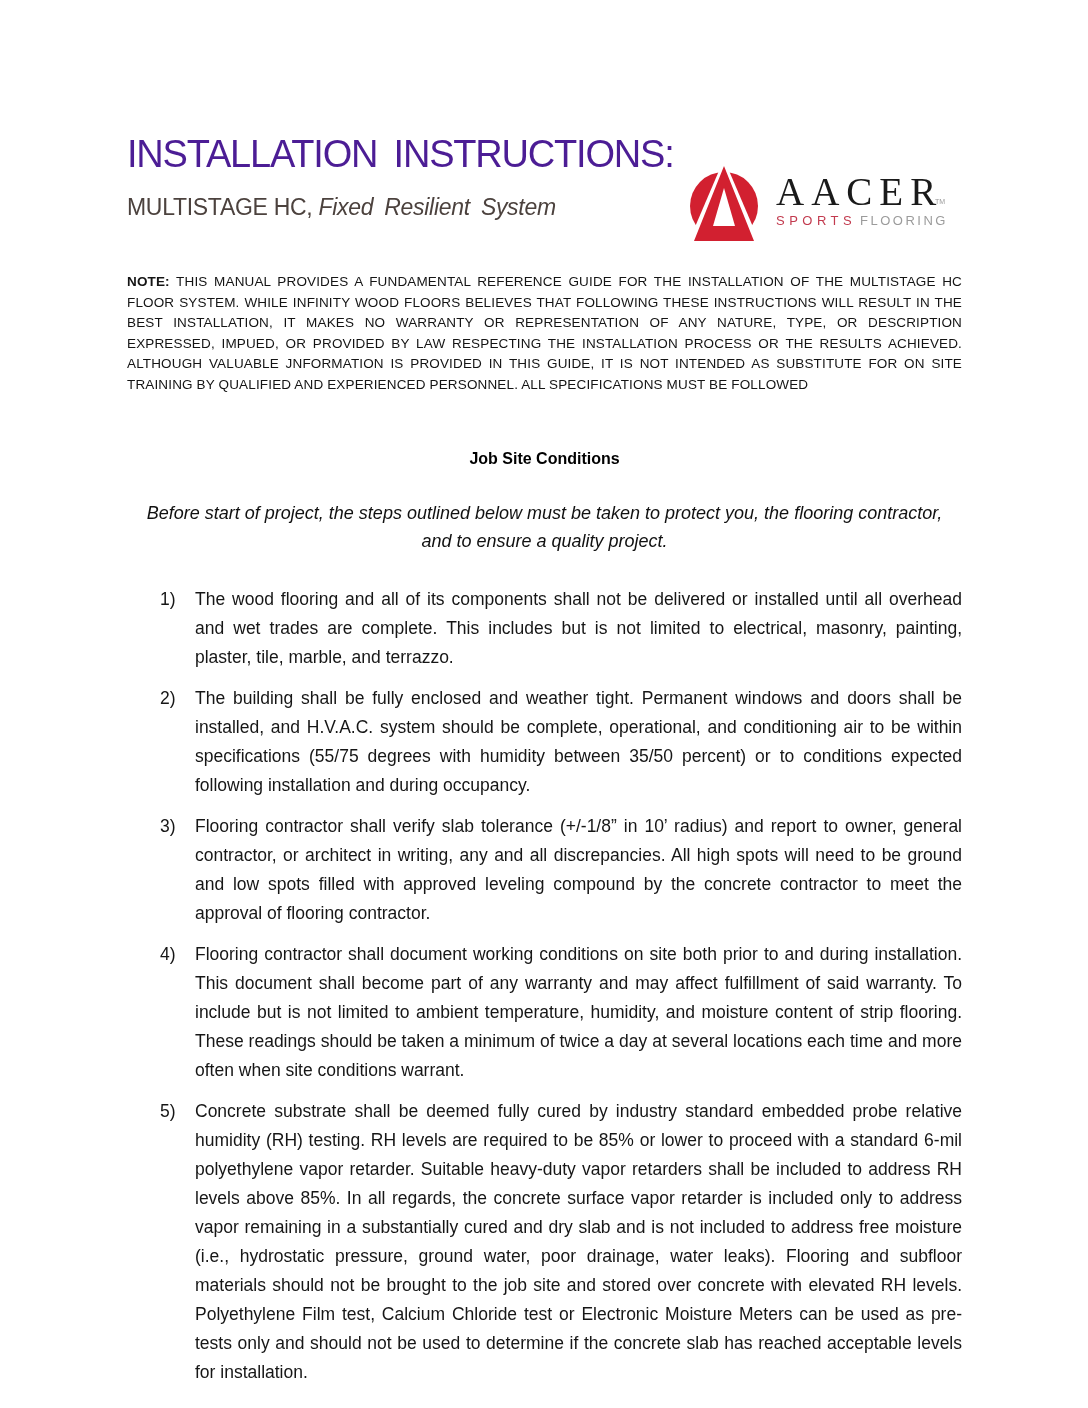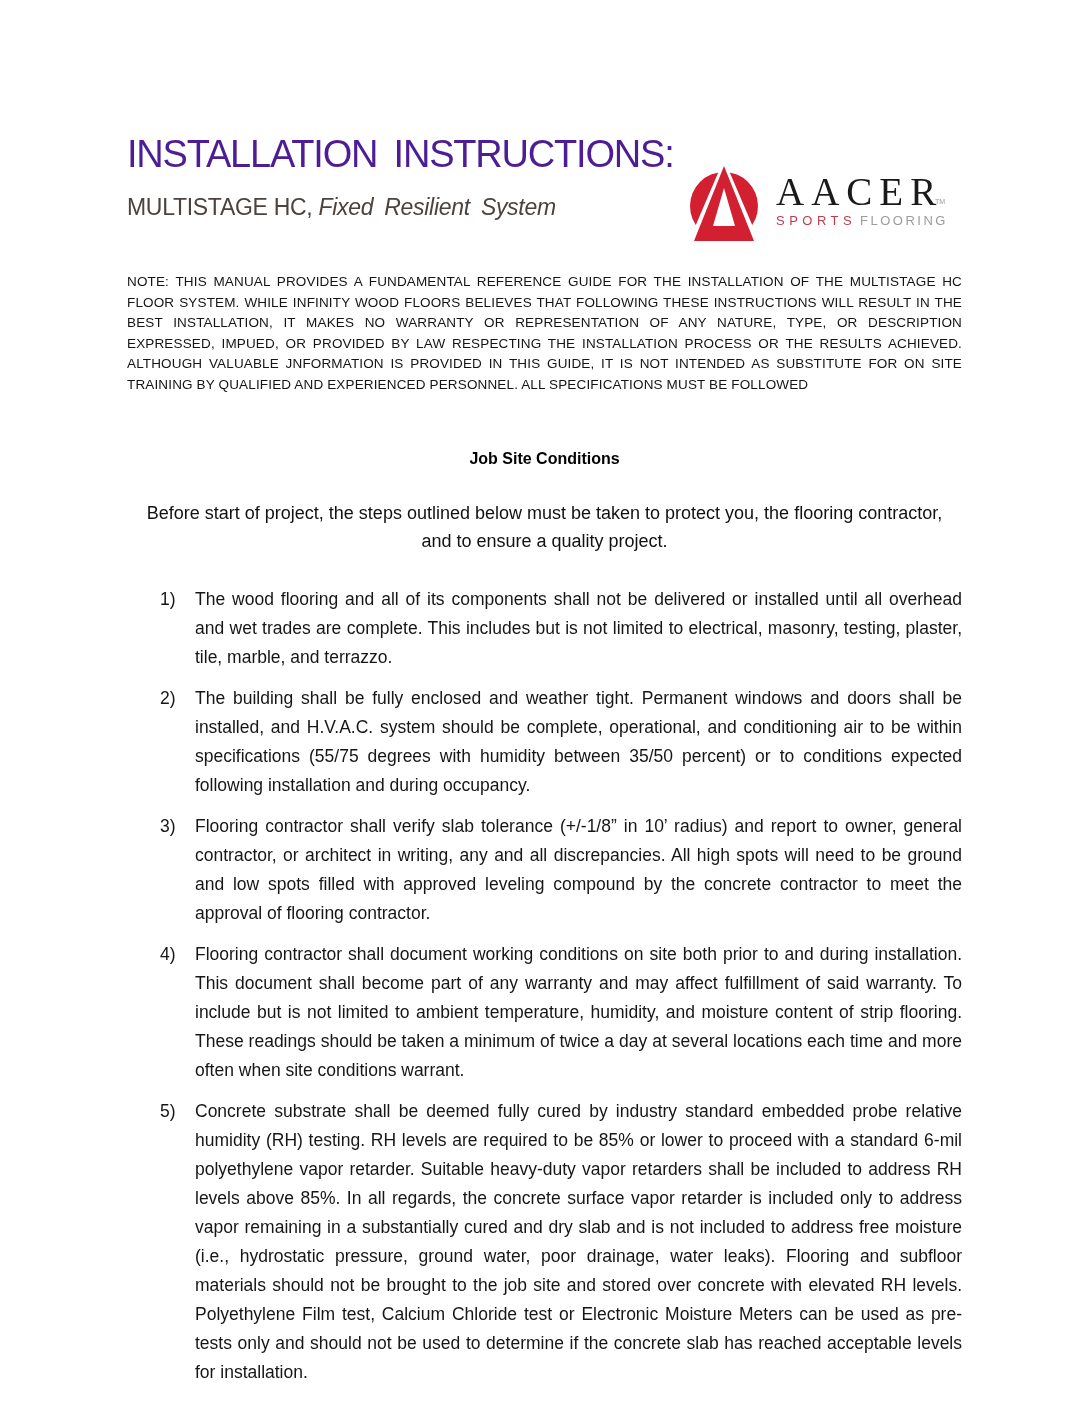--- a/index.html
+++ b/index.html
@@ -56,34 +56,35 @@
   
   .note {
     margin-top: 48px;
     width: 835px;
     font-size: 13.5px;
     line-height: 20.5px;
     letter-spacing: 0.15px;
     text-align: justify;
     color: #141414;
   }
-  .note b { font-weight: 400; }
+  .note b { font-weight: 700; }
   
   .section-heading {
     margin-top: 52px;
     text-align: center;
     font-size: 16px;
     line-height: 23px;
     font-weight: 700;
     color: #000000;
   }
   .intro {
     margin: 29px auto 0;
     max-width: 810px;
     text-align: center;
+    font-style: italic;
     font-size: 18px;
     line-height: 28px;
     color: #111111;
   }
   
   .conditions {
     list-style: none;
     margin: 30px 0 0 33px;
     width: 802px;
   }
@@ -135,21 +136,21 @@
 
     <p class="note"><b>NOTE:</b><span> THIS MANUAL PROVIDES A FUNDAMENTAL REFERENCE GUIDE FOR THE INSTALLATION OF THE MULTISTAGE HC FLOOR SYSTEM. WHILE INFINITY WOOD FLOORS BELIEVES THAT FOLLOWING THESE INSTRUCTIONS WILL RESULT IN THE BEST INSTALLATION, IT MAKES NO WARRANTY OR REPRESENTATION OF ANY NATURE, TYPE, OR DESCRIPTION EXPRESSED, IMPUED, OR PROVIDED BY LAW RESPECTING THE INSTALLATION PROCESS OR THE RESULTS ACHIEVED. ALTHOUGH VALUABLE JNFORMATION IS PROVIDED IN THIS GUIDE, IT IS NOT INTENDED AS SUBSTITUTE FOR ON SITE TRAINING BY QUALIFIED AND EXPERIENCED PERSONNEL. ALL SPECIFICATIONS MUST BE FOLLOWED</span></p>
 
     <h3 class="section-heading">Job Site Conditions</h3>
 
     <p class="intro">Before start of project, the steps outlined below must be taken to protect you, the flooring contractor, and to ensure a quality project.</p>
 
     <ol class="conditions">
       <li>
         <span class="num">1)</span>
-        <div class="item-text">The wood flooring and all of its components shall not be delivered or installed until all overhead and wet trades are complete. This includes but is not limited to electrical, masonry, testing, plaster, tile, marble, and terrazzo.</div>
+        <div class="item-text">The wood flooring and all of its components shall not be delivered or installed until all overhead and wet trades are complete. This includes but is not limited to electrical, masonry, painting, plaster, tile, marble, and terrazzo.</div>
       </li>
       <li>
         <span class="num">2)</span>
         <div class="item-text">The building shall be fully enclosed and weather tight. Permanent windows and doors shall be installed, and H.V.A.C. system should be complete, operational, and conditioning air to be within specifications (55/75 degrees with humidity between 35/50 percent) or to conditions expected following installation and during occupancy.</div>
       </li>
       <li>
         <span class="num">3)</span>
         <div class="item-text">Flooring contractor shall verify slab tolerance (+/-1/8” in 10’ radius) and report to owner, general contractor, or architect in writing, any and all discrepancies. All high spots will need to be ground and low spots filled with approved leveling compound by the concrete contractor to meet the approval of flooring contractor.</div>
       </li>
       <li>

